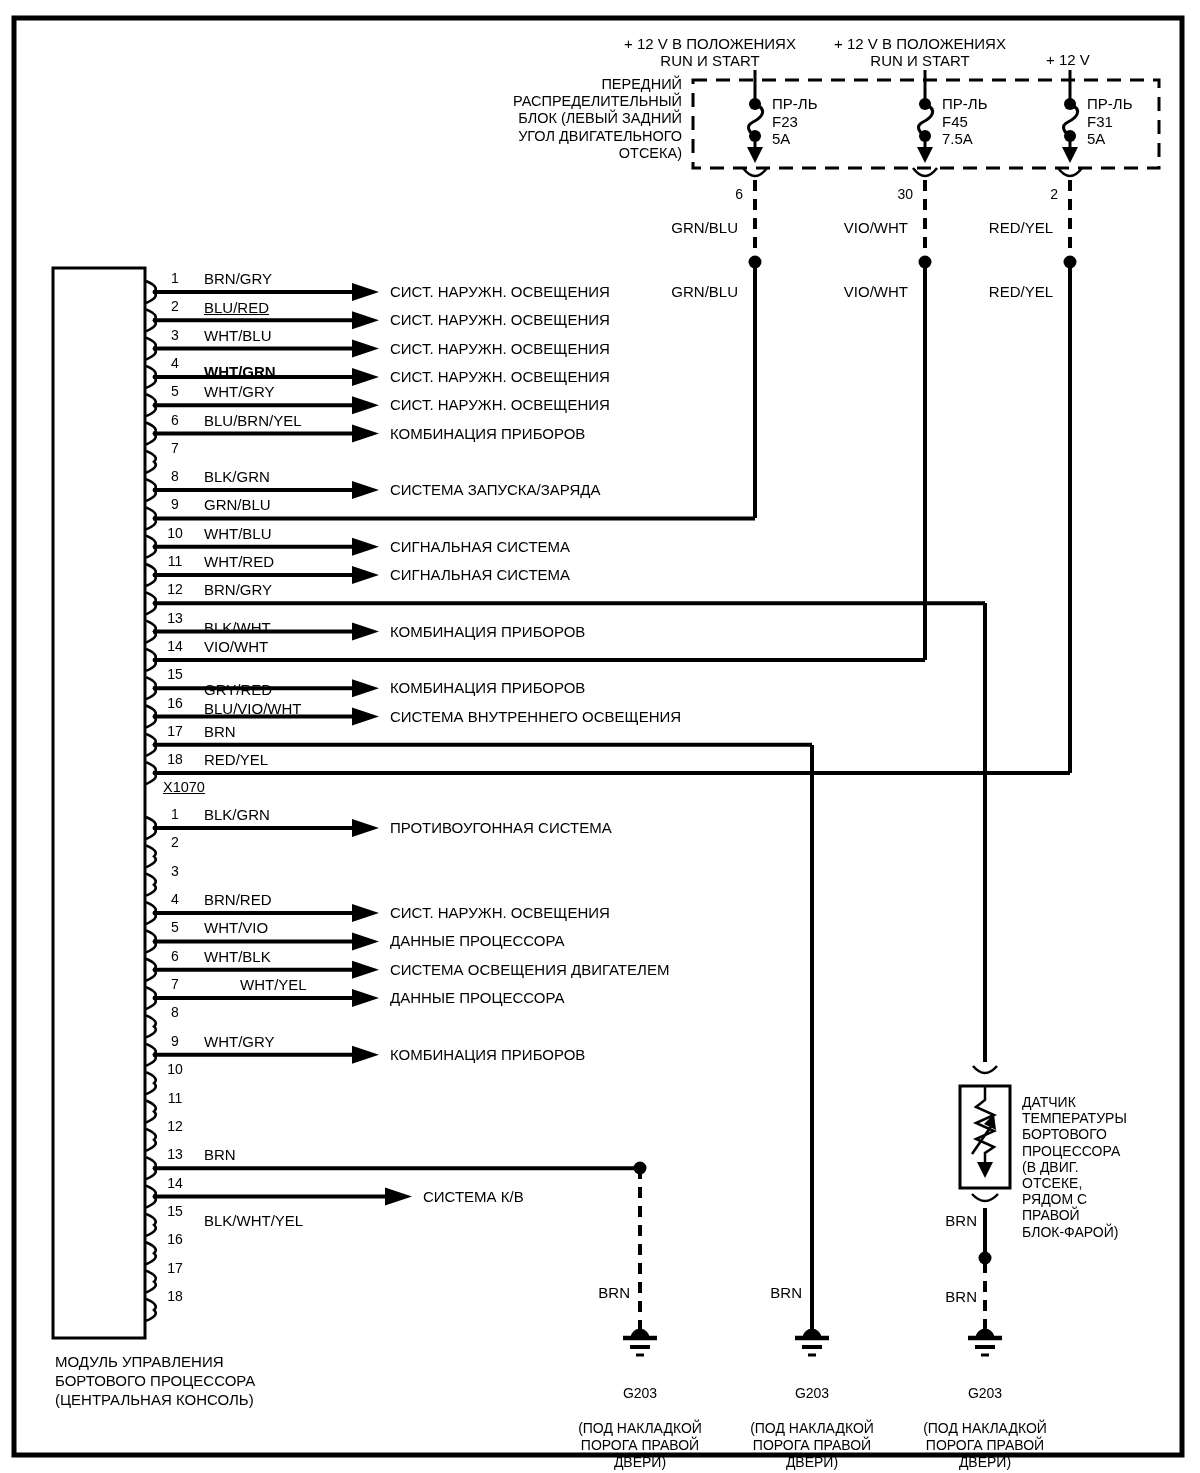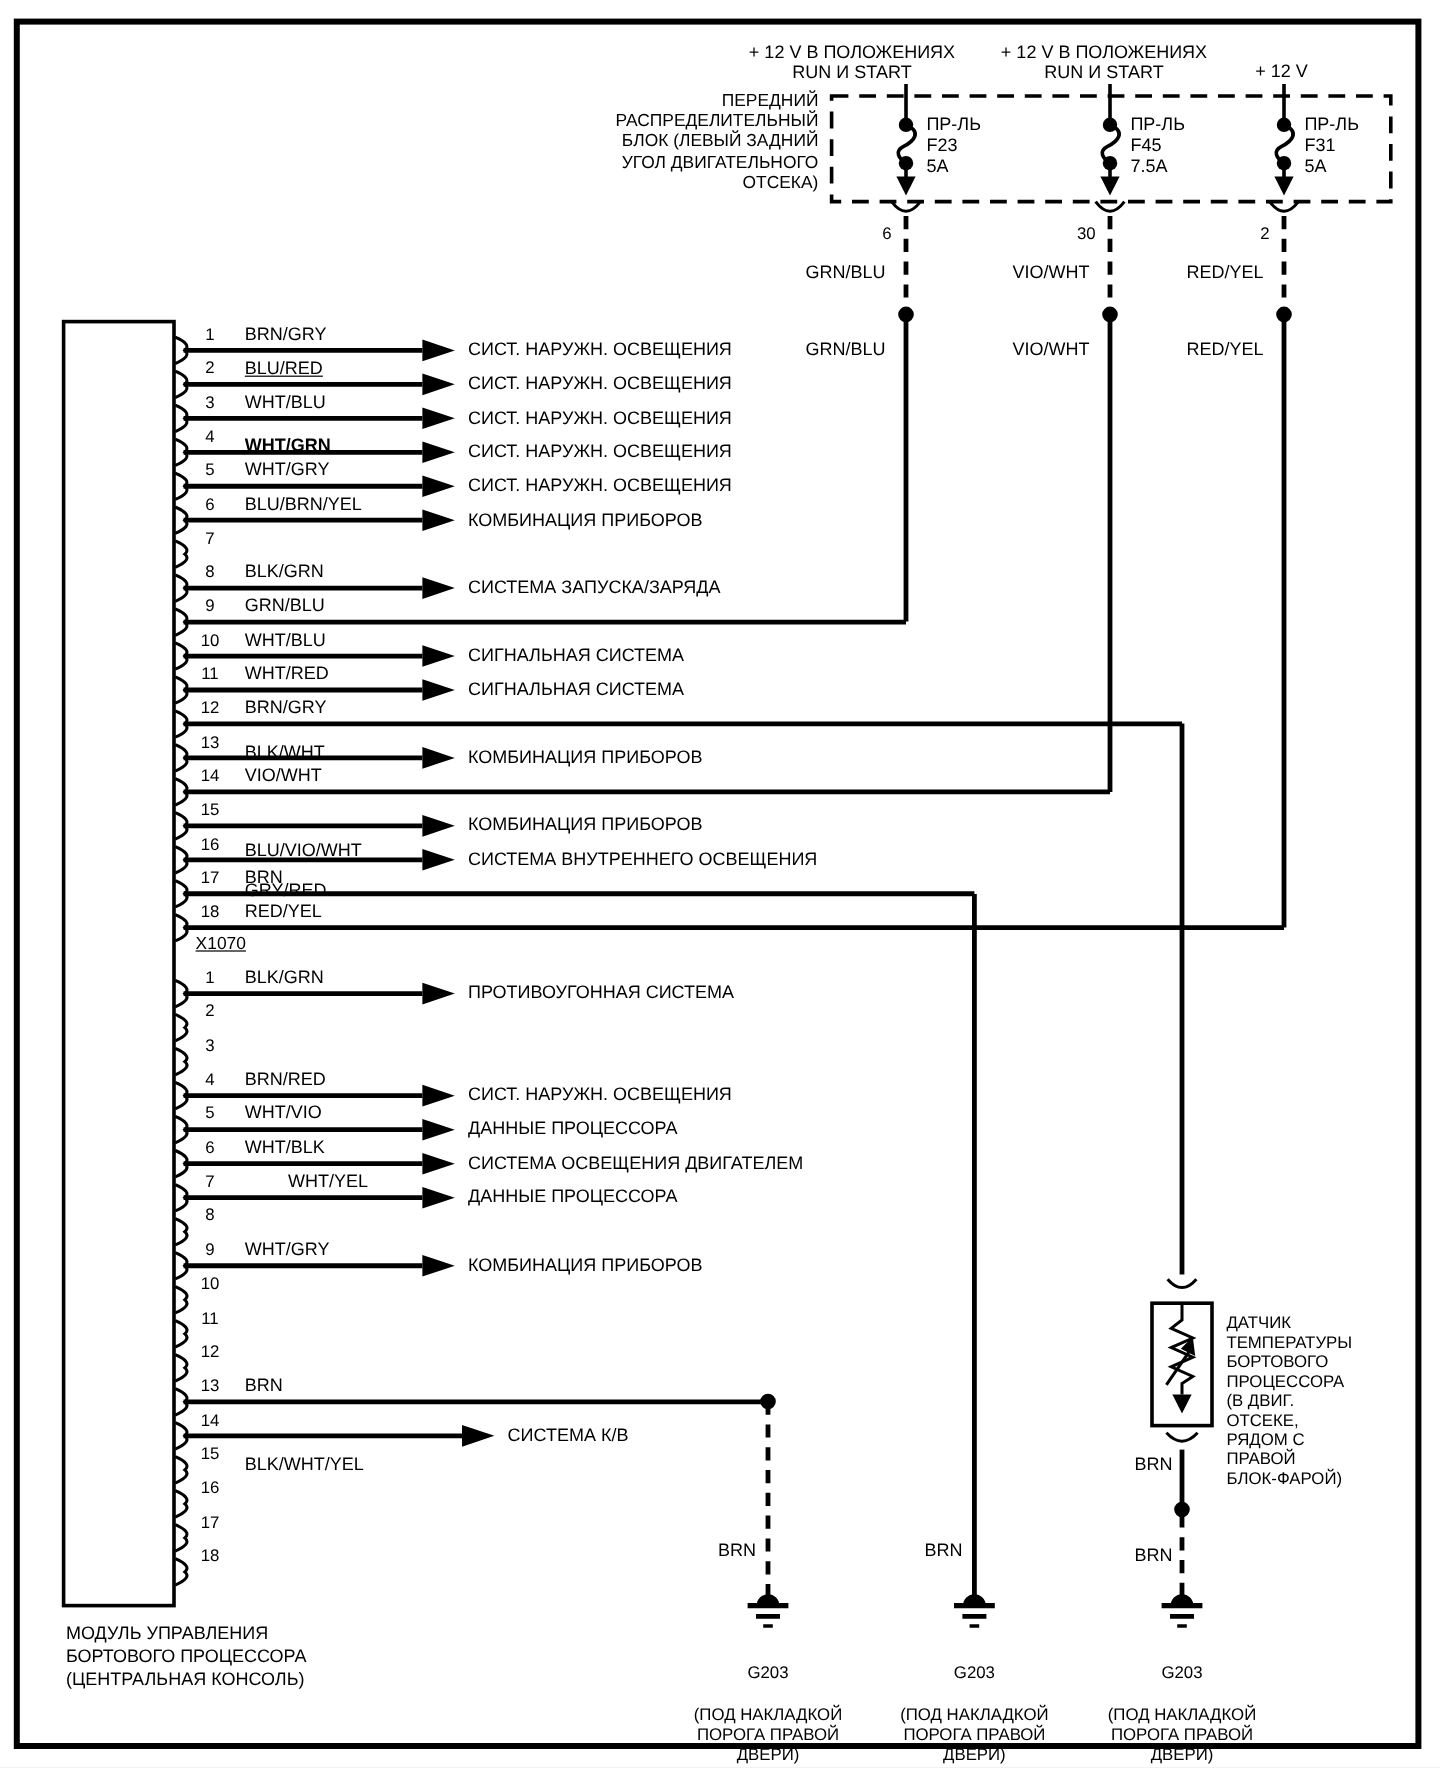--- a/index.html
+++ b/index.html
@@ -260,21 +260,21 @@
       <div class="t" style="left: 204px; top: 581.3px;">BRN/GRY</div>
       <div class="t" style="left: 158px; top: 609.6px; width: 34px; text-align: center; font-size: 14px;">13</div>
       <div class="t" style="left: 204px; top: 619px;">BLK/WHT</div>
       <div class="t" style="left: 390px; top: 622.6px;">КОМБИНАЦИЯ ПРИБОРОВ</div>
       <div class="t" style="left: 158px; top: 637.9px; width: 34px; text-align: center; font-size: 14px;">14</div>
       <div class="t" style="left: 204px; top: 637.9px;">VIO/WHT</div>
       <div class="t" style="left: 158px; top: 666.2px; width: 34px; text-align: center; font-size: 14px;">15</div>
       <div class="t" style="left: 204px; top: 666.2px; margin-top: 34px;">BLU/VIO/WHT</div>
       <div class="t" style="left: 390px; top: 679.2px;">КОМБИНАЦИЯ ПРИБОРОВ</div>
       <div class="t" style="left: 158px; top: 694.5px; width: 34px; text-align: center; font-size: 14px;">16</div>
-      <div class="t" style="left: 204px; top: 734px;">GRY/RED</div>
+      <div class="t" style="left: 204px; top: 681px;">GRY/RED</div>
       <div class="t" style="left: 390px; top: 707.5px;">СИСТЕМА ВНУТРЕННЕГО ОСВЕЩЕНИЯ</div>
       <div class="t" style="left: 158px; top: 722.8px; width: 34px; text-align: center; font-size: 14px;">17</div>
       <div class="t" style="left: 204px; top: 722.8px;">BRN</div>
       <div class="t" style="left: 158px; top: 751.1px; width: 34px; text-align: center; font-size: 14px;">18</div>
       <div class="t" style="left: 204px; top: 751.1px;">RED/YEL</div>
       <div class="t" style="left: 158px; top: 806px; width: 34px; text-align: center; font-size: 14px;">1</div>
       <div class="t" style="left: 204px; top: 806px;">BLK/GRN</div>
       <div class="t" style="left: 390px; top: 819px;">ПРОТИВОУГОННАЯ СИСТЕМА</div>
       <div class="t" style="left: 158px; top: 834.35px; width: 34px; text-align: center; font-size: 14px;">2</div>
       <div class="t" style="left: 158px; top: 862.7px; width: 34px; text-align: center; font-size: 14px;">3</div>

